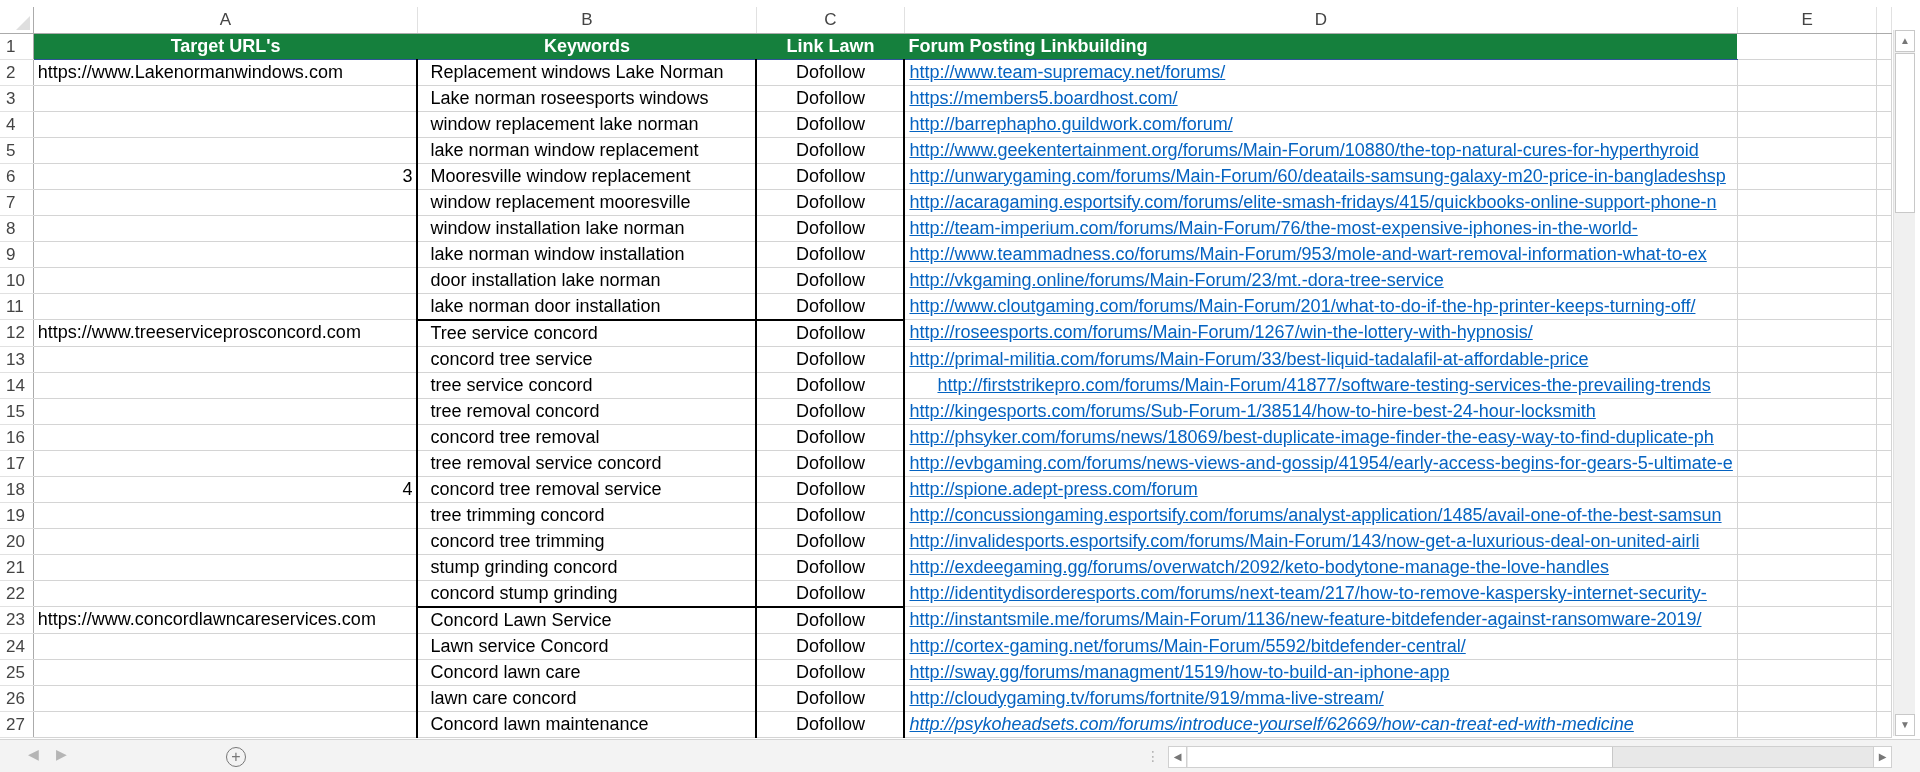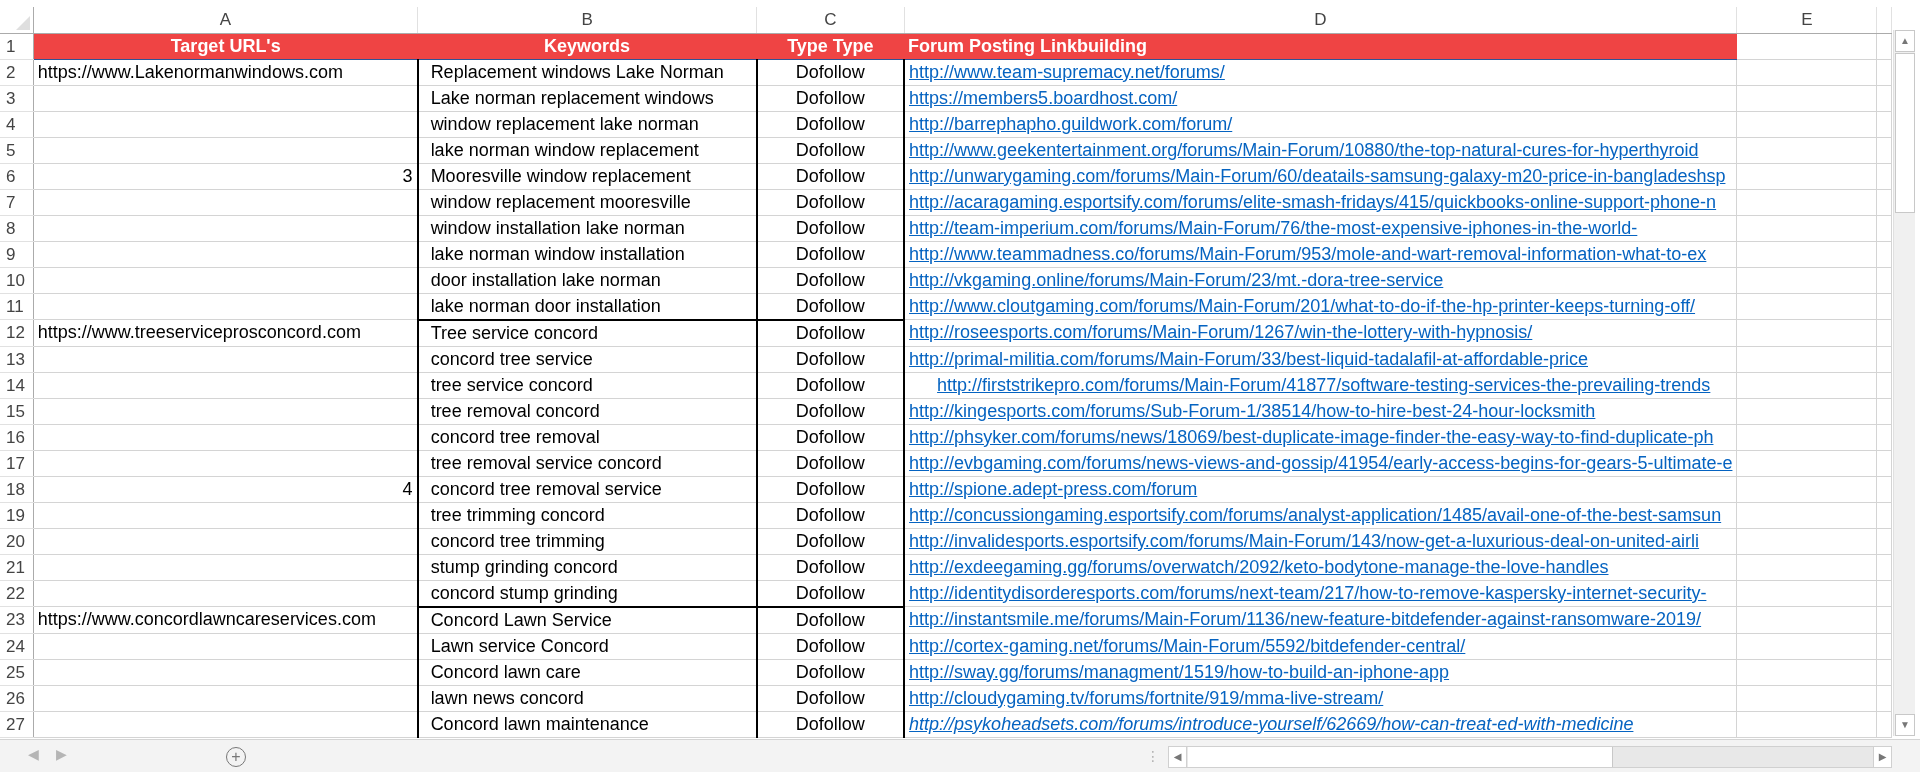--- a/index.html
+++ b/index.html
@@ -6,21 +6,21 @@
   html, body { width: 1920px; height: 772px; overflow: hidden; background: #fff; }
   body { font-family: "Liberation Sans", "DejaVu Sans", sans-serif; position: relative; color: #000; }
   .grid-wrap { position: absolute; left: 0; top: 0; width: 1892px; height: 739px; overflow: hidden; }
   table { border-collapse: collapse; table-layout: fixed; position: absolute; left: 0; top: 7px; }
   td, th { height: 26px; font-size: 18px; white-space: nowrap; overflow: hidden; border-right: 1px solid #d4d4d4; border-bottom: 1px solid #d4d4d4; padding: 0 4px; line-height: 25px; font-weight: normal; }
   td.ov { overflow: visible; }
   th.colhdr { background: #fff; color: #444; font-size: 17px; text-align: center; border-right: 1px solid #e1e1e1; border-bottom: 1px solid #ababab; }
   th.corner { background: #fff; border-right: 1px solid #ababab; border-bottom: 1px solid #ababab; position: relative; }
   th.corner::after { content: ""; position: absolute; right: 3px; bottom: 3px; border-left: 14px solid transparent; border-bottom: 14px solid #dfdfdf; }
   td.rowhdr { background: #fff; color: #444; font-size: 17px; text-align: left; padding-left: 6px; border-right: 1px solid #ababab; border-bottom: 1px solid #e1e1e1; }
-  tr.head td.hd { background: #ef4444; color: #fff; font-weight: bold; text-align: center; border-right: none; border-bottom: 1px solid #2f5496; }
+  tr.head td.hd { background: #15803d; color: #fff; font-weight: bold; text-align: center; border-right: none; border-bottom: 1px solid #2f5496; }
   tr.head td.hd.left { text-align: left; }
   td.b { border-left: 2px solid #000; }
   td.c { border-left: 2px solid #000; text-align: center; }
   td.num { text-align: right; padding-right: 4px; }
   td.keyw { padding-left: 12px; }
   .sepTop td.grp { border-top: 2px solid #000; }
   a.link { color: #0563c1; text-decoration: underline; }
   .vscroll { position: absolute; left: 1893px; top: 30px; width: 22px; height: 706px; background: #f0f0f0; border-left: 1px solid #e0e0e0; }
   .vscroll .up, .vscroll .down { position: absolute; left: 1px; width: 20px; height: 22px; background: #fff; border: 1px solid #c8c8c8; color: #777; font-size: 10px; text-align: center; line-height: 20px; }
   .vscroll .up { top: 0; }
@@ -60,38 +60,38 @@
         <th class="colhdr">D</th>
         <th class="colhdr">E</th>
         <th class="colhdr"></th>
       </tr>
     </thead>
     <tbody id="tbody">
       <tr class="head">
         <td class="rowhdr">1</td>
         <td class="hd">Target URL's</td>
         <td class="hd">Keywords</td>
-        <td class="hd">Type Type</td>
+        <td class="hd">Link Lawn</td>
         <td class="hd left">Forum Posting Linkbuilding</td>
         <td></td>
         <td></td>
       </tr>
     <tr>
           <td class="rowhdr">2</td>
           <td class="ov">https://www.Lakenormanwindows.com</td>
           <td class="b keyw grp">Replacement windows Lake Norman</td>
           <td class="c grp">Dofollow</td>
           <td class="ov" style="border-left:2px solid #000;"><a class="link">http://www.team-supremacy.net/forums/</a></td>
           <td></td>
           <td></td>
         </tr>
         <tr>
           <td class="rowhdr">3</td>
           <td class=""></td>
-          <td class="b keyw grp">Lake norman replacement windows</td>
+          <td class="b keyw grp">Lake norman roseesports windows</td>
           <td class="c grp">Dofollow</td>
           <td class="ov" style="border-left:2px solid #000;"><a class="link">https://members5.boardhost.com/</a></td>
           <td></td>
           <td></td>
         </tr>
         <tr>
           <td class="rowhdr">4</td>
           <td class=""></td>
           <td class="b keyw grp">window replacement lake norman</td>
           <td class="c grp">Dofollow</td>
@@ -284,21 +284,21 @@
           <td class=""></td>
           <td class="b keyw grp">Concord lawn care</td>
           <td class="c grp">Dofollow</td>
           <td class="ov" style="border-left:2px solid #000;"><a class="link">http://sway.gg/forums/managment/1519/how-to-build-an-iphone-app</a></td>
           <td></td>
           <td></td>
         </tr>
         <tr>
           <td class="rowhdr">26</td>
           <td class=""></td>
-          <td class="b keyw grp">lawn news concord</td>
+          <td class="b keyw grp">lawn care concord</td>
           <td class="c grp">Dofollow</td>
           <td class="ov" style="border-left:2px solid #000;"><a class="link">http://cloudygaming.tv/forums/fortnite/919/mma-live-stream/</a></td>
           <td></td>
           <td></td>
         </tr>
         <tr>
           <td class="rowhdr">27</td>
           <td class=""></td>
           <td class="b keyw grp">Concord lawn maintenance</td>
           <td class="c grp">Dofollow</td>

